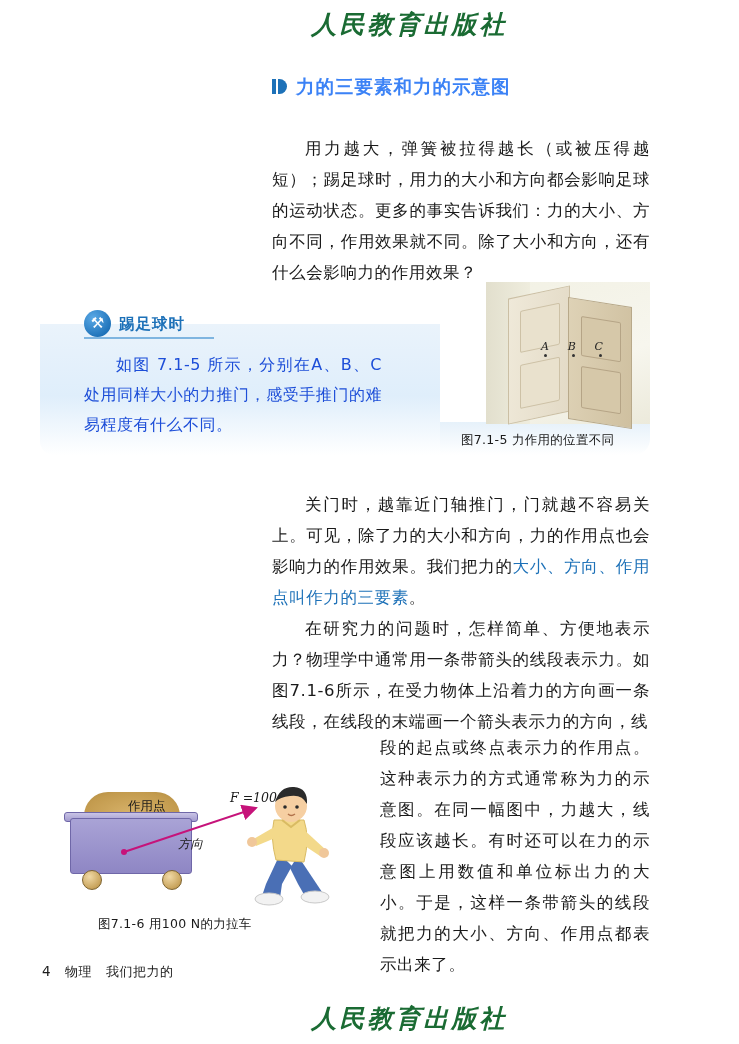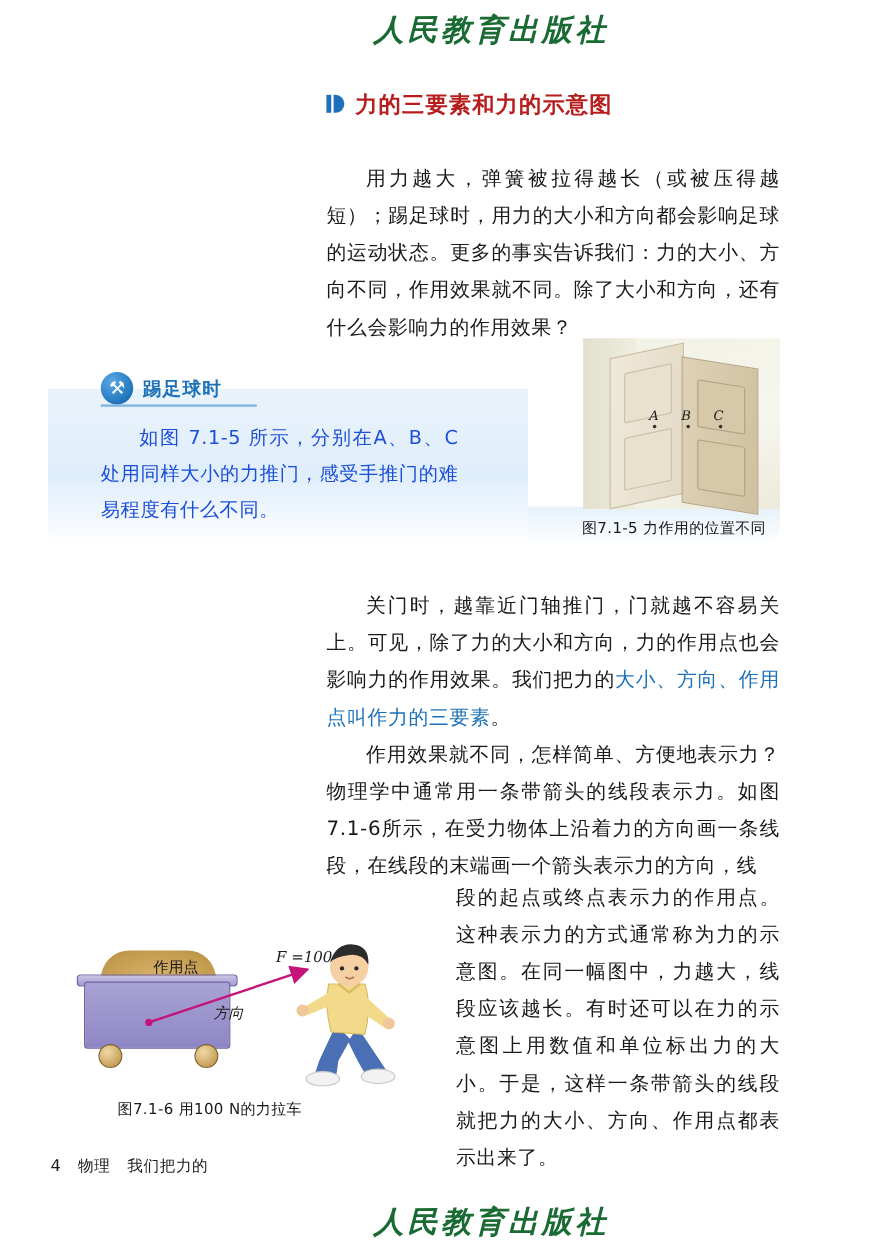--- a/index.html
+++ b/index.html
@@ -57,21 +57,21 @@
     content: "";
     position: absolute;
     left: 6px; top: 1px;
     width: 9px; height: 15px;
     background: #1d71b8;
     border-radius: 0 8px 8px 0;
   }
   .section-heading .title {
     font-size: 18.5px;
     font-weight: bold;
-    color: #b91c1c;
+    color: #3b82f6;
     letter-spacing: 1px;
   }
 
   
   .para {
     position: absolute;
     font-size: 16.5px;
     line-height: 31px;
     color: #1a1a1a;
     text-align: justify;
@@ -226,21 +226,21 @@
     border-radius: 50%;
     display: block;
   }
   .fig-caption {
     position: absolute;
     font-size: 12.5px;
     color: #1a1a1a;
     white-space: nowrap;
     letter-spacing: 0.3px;
   }
-  #cap-715 { left: 461px; top: 432px; margin-left: 24px; }
+  #cap-715 { left: 461px; top: 432px; }
   #cap-716 { left: 98px; top: 916px; }
 
   
   .cart-fig {
     position: absolute;
     left: 58px;
     top: 770px;
     width: 310px;
     height: 140px;
   }
@@ -356,21 +356,21 @@
     <span></span>
     <span></span>
   </div>
 </div>
 <div class="fig-caption" id="cap-715">图7.1-5   力作用的位置不同</div>
 
 <div class="para indent" id="para-2">
   <span>关门时，越靠近门轴推门，门就越不容易关上。可见，除了力的大小和方向，力的作用点也会影响力的作用效果。我们把力的</span><span class="hl">大小、方向、作用点叫作力的三要素</span><span>。</span>
 </div>
 
-<div class="para indent" id="para-3">作用效果就不同，怎样简单、方便地表示力？物理学中通常用一条带箭头的线段表示力。如图7.1-6所示，在受力物体上沿着力的方向画一条线段，在线段的末端画一个箭头表示力的方向，线</div>
+<div class="para indent" id="para-3">在研究力的问题时，怎样简单、方便地表示力？物理学中通常用一条带箭头的线段表示力。如图7.1-6所示，在受力物体上沿着力的方向画一条线段，在线段的末端画一个箭头表示力的方向，线</div>
 <div class="para" id="para-3b">段的起点或终点表示力的作用点。这种表示力的方式通常称为力的示意图。在同一幅图中，力越大，线段应该越长。有时还可以在力的示意图上用数值和单位标出力的大小。于是，这样一条带箭头的线段就把力的大小、方向、作用点都表示出来了。</div>
 
 <div class="cart-fig">
   <div class="cart-load"></div>
   <div class="cart-top-rim"></div>
   <div class="cart-body"></div>
   <div class="wheel w1"></div>
   <div class="wheel w2"></div>
 
   <svg class="arrow-force" viewBox="0 0 160 64">

